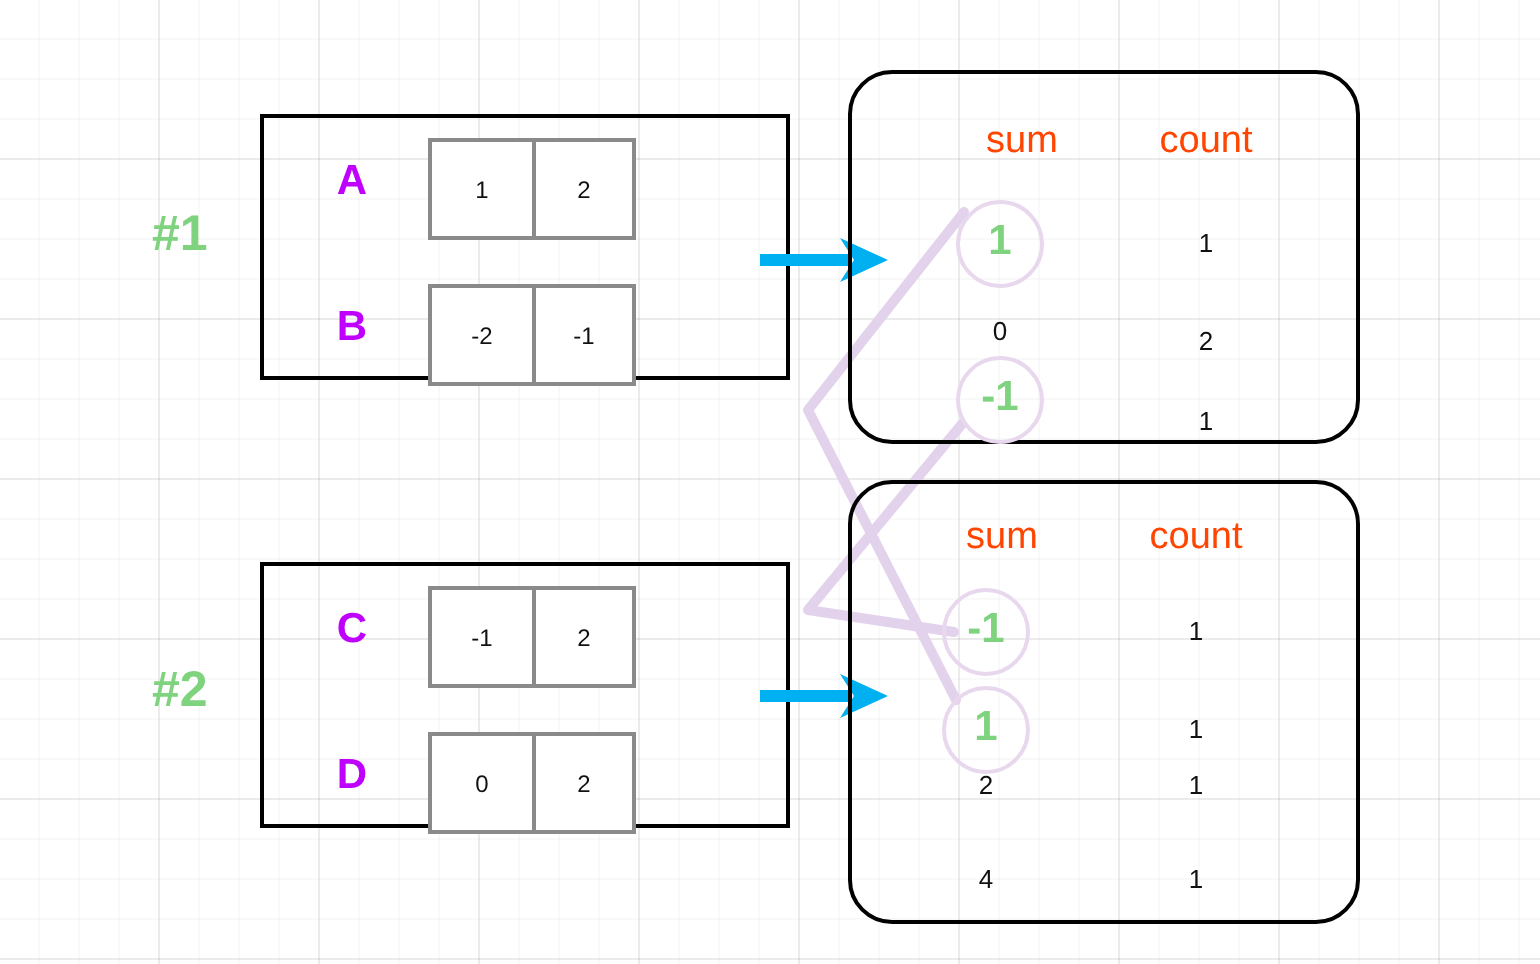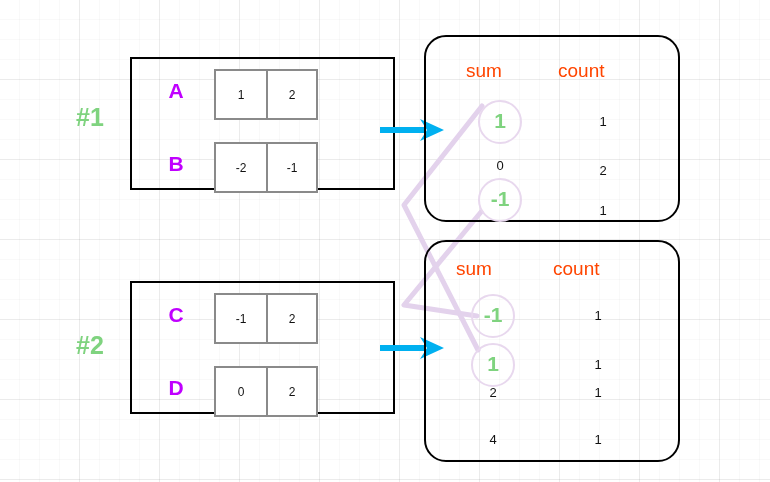--- a/index.html
+++ b/index.html
@@ -62,20 +62,21 @@
   
   .table-panel{
     border:2px solid #000000;
     border-radius:22px;
     box-sizing:border-box;
     background:transparent;
   }
   .th{
     color:#ff4500;
     font-size:19px;
+    text-align:center;
     white-space:nowrap;
   }
   .td{
     font-size:13px;
     color:#111111;
     text-align:center;
     white-space:nowrap;
   }
   .td.hl{
     color:#7fd37f;

